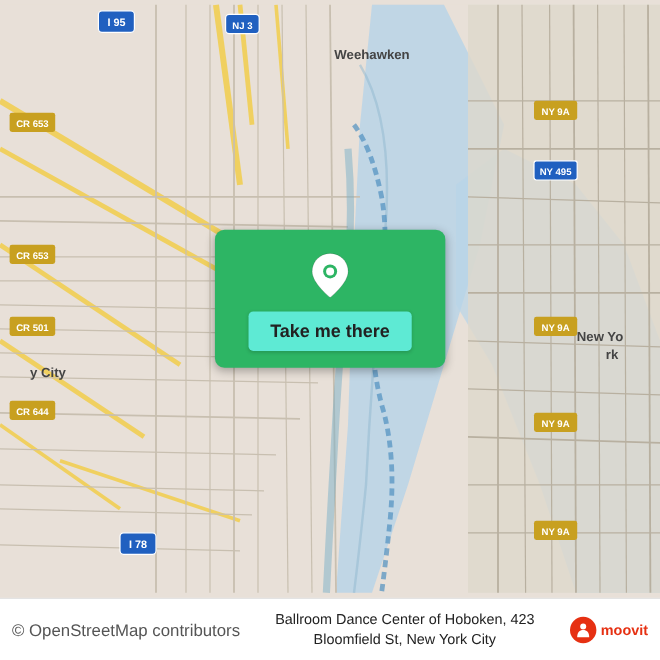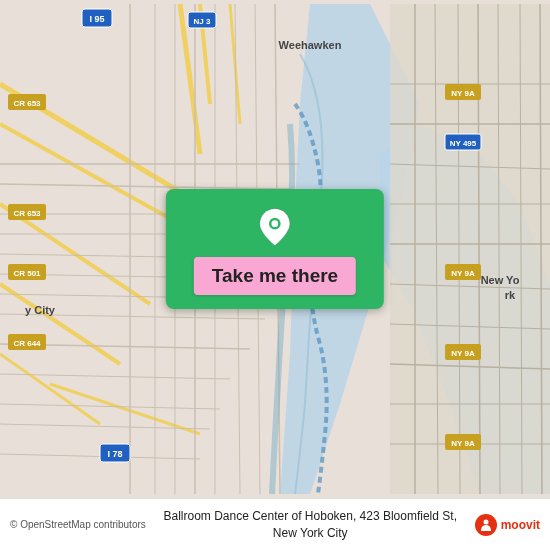--- a/index.html
+++ b/index.html
@@ -59,45 +59,45 @@
       min-width: 180px;
     }
 
     #location-pin {
       width: 40px;
       height: 40px;
       margin-bottom: 10px;
     }
 
     #take-me-there-btn {
-      background: #f9a8d4;
+      background: #5eead4;
       border: none;
       border-radius: 4px;
       padding: 8px 18px;
-      font-size: 19px;
+      font-size: 15px;
       font-weight: 600;
       color: #222;
       cursor: pointer;
       white-space: nowrap;
       box-shadow: 0 1px 3px rgba(0,0,0,0.15);
     }
 
     
     #bottom-bar {
       background: white;
       padding: 8px 10px;
       display: flex;
       align-items: center;
       justify-content: space-between;
       border-top: 1px solid #ddd;
       min-height: 52px;
     }
 
     #osm-credit {
-      font-size: 10px;
+      font-size: 14px;
       color: #555;
     }
 
     #location-info {
       font-size: 12px;
       color: #222;
       flex: 1;
       margin: 0 8px;
       line-height: 1.4;
       text-align: center;

